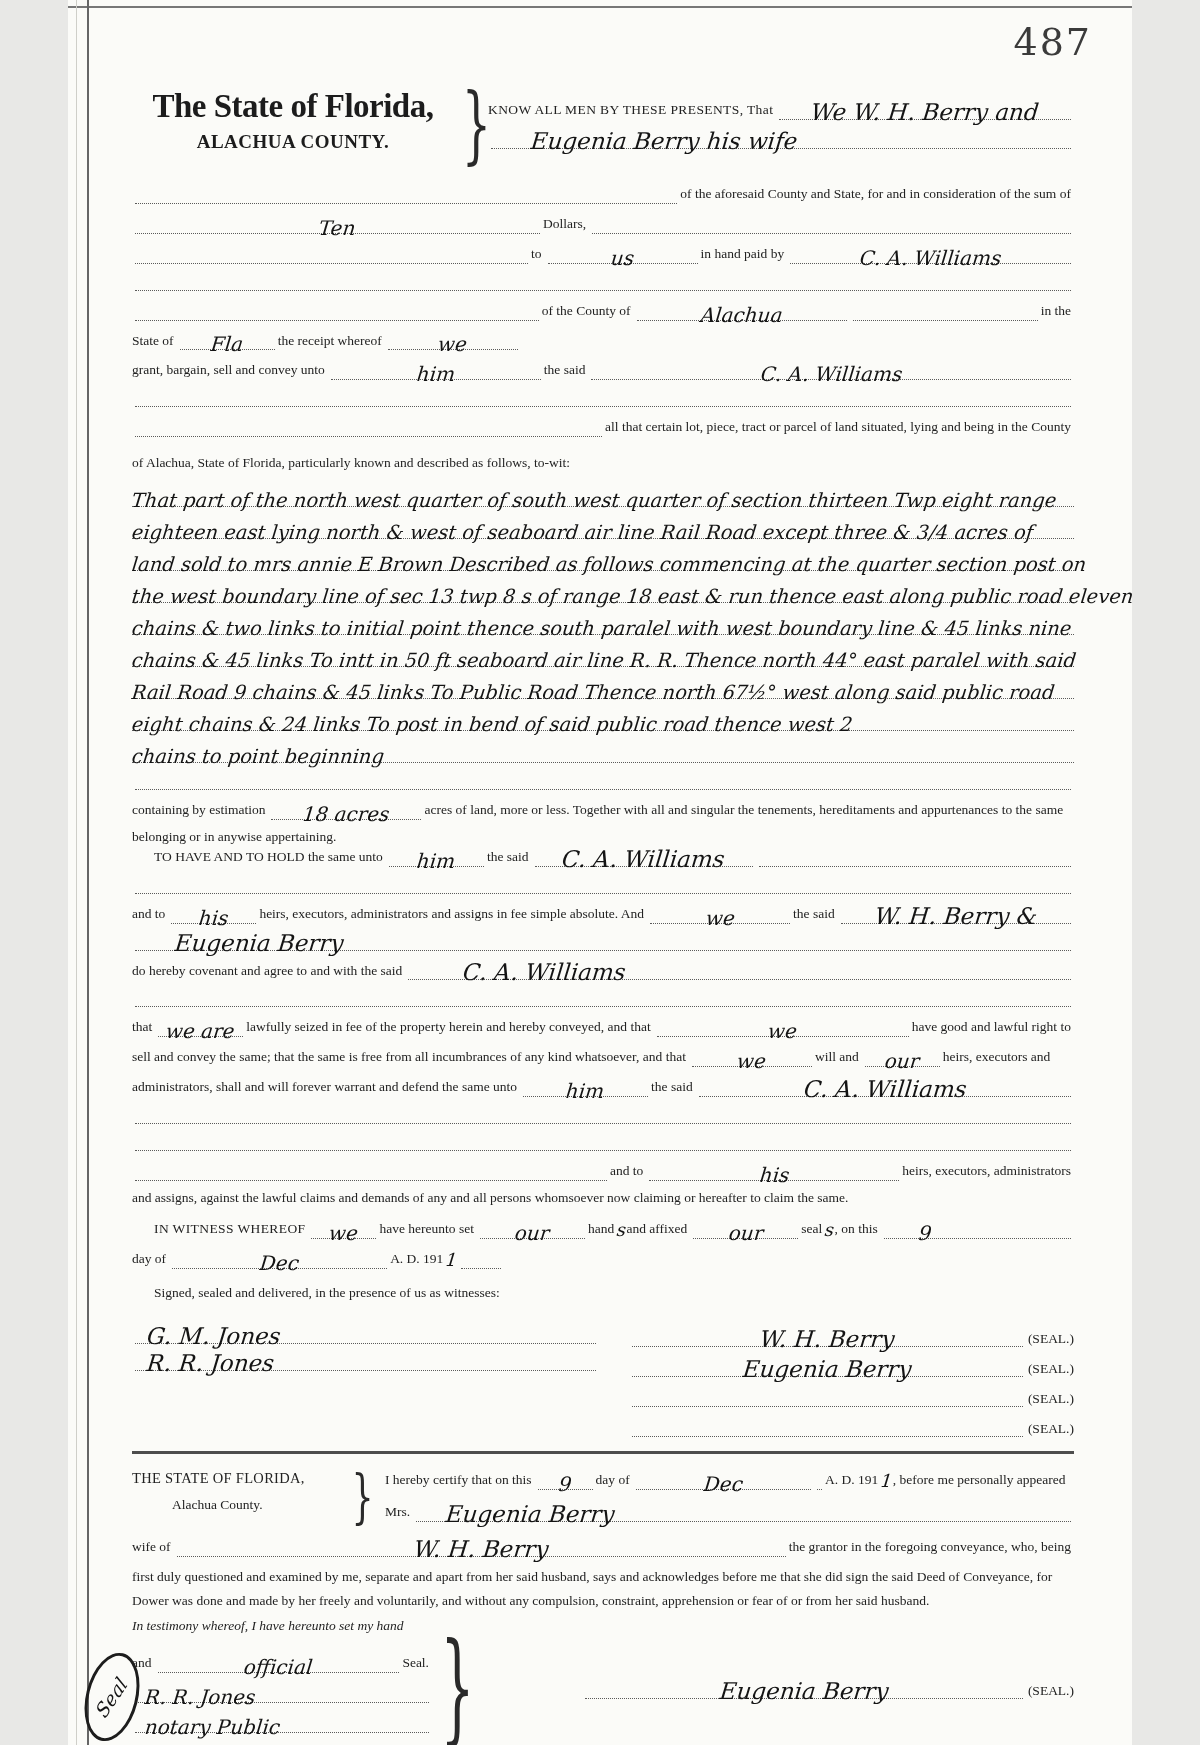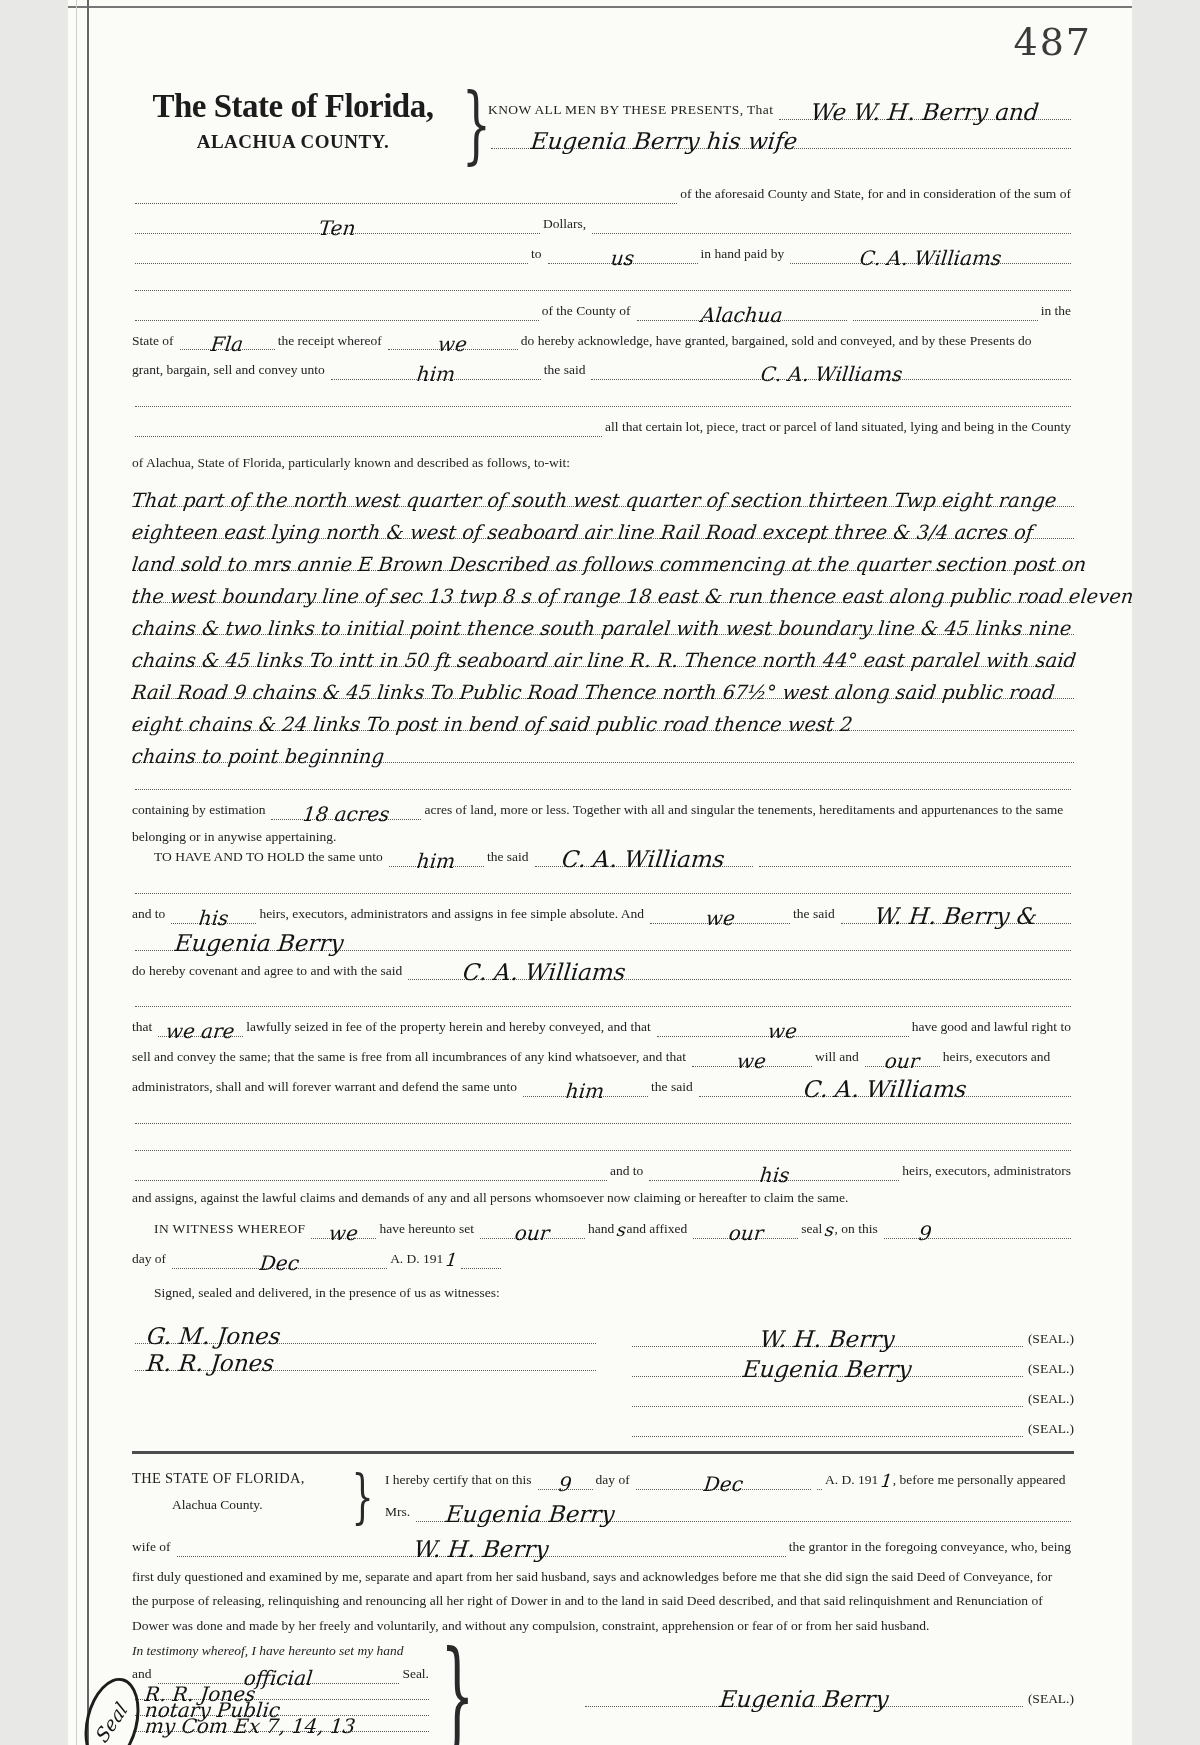--- a/index.html
+++ b/index.html
@@ -64,21 +64,21 @@
   .cert-hd{display:flex;align-items:flex-start;margin-top:16px;}
   .cert-left{width:215px;flex:none;}
   .cert-state{font-size:14.5px;letter-spacing:.3px;white-space:nowrap;}
   .cert-county{font-size:13.5px;margin:10px 0 0 40px;white-space:nowrap;}
   .brace.cert-brace{font-size:58px;transform:scaleX(.6);width:22px;margin-top:-2px;}
   .cert-right{flex:1;padding-left:16px;}
   .para{line-height:1.85;text-align:justify;margin-top:8px;}
 
   .notary-wrap{display:flex;margin-top:4px;position:relative;}
   .notary-left{width:300px;flex:none;}
-  .notary-left .line{margin-top:5px;}
+  .notary-left .line{margin-top:19px;}
   .brace.notary-brace{font-size:120px;transform:scaleX(.45);width:30px;
      align-self:stretch;display:flex;align-items:center;margin-top:-8px;}
   .notary-right{flex:1;display:flex;flex-direction:column;justify-content:center;}
 
   .stamp{position:absolute;width:46px;height:84px;border:3px solid #1d1d1d;
      border-radius:50%;transform:rotate(14deg);display:flex;align-items:center;
      justify-content:center;background:transparent;}
   .stamp .hw{transform:rotate(-70deg) skewX(-6deg);font-size:19px;}
 </style>
 </head>
@@ -149,21 +149,20 @@
     </div>
     <div class="line">
       <span class="pr">State of</span>
       <span class="b" style="flex:0 0 95px;">
           <span class="hw">Fla</span>
         </span>
       <span class="pr">the receipt whereof</span>
       <span class="b" style="flex:0 0 130px;">
           <span class="hw">we</span>
         </span>
-      <span class="pr">do hereby acknowledge, have granted, bargained, sold and conveyed, and by these Presents do</span>
     </div>
     <div class="line">
       <span class="pr">grant, bargain, sell and convey unto</span>
       <span class="b" style="flex:0 0 210px;">
           <span class="hw">him</span>
         </span>
       <span class="pr">the said</span>
       <span class="b" style="flex:1;">
           <span class="hw">C. A. Williams</span>
         </span>
@@ -421,21 +420,20 @@
         </div>
       </div>
       <div class="line" style="margin-top:13px;">
         <span class="pr">wife of</span>
         <span class="b" style="flex:1;">
             <span class="hw big">W. H. Berry</span>
           </span>
         <span class="pr">the grantor in the foregoing conveyance, who, being</span>
       </div>
       <div class="para">first duly questioned and examined by me, separate and apart from her said husband, says and acknowledges before me that she did sign the said Deed of Conveyance, for</div>
-      <div class="para" style="margin-top:0;">the purpose of releasing, relinquishing and renouncing all her right of Dower in and to the land in said Deed described, and that said relinquishment and Renunciation of</div>
       <div class="para" style="margin-top:0;">Dower was done and made by her freely and voluntarily, and without any compulsion, constraint, apprehension or fear of or from her said husband.</div>
 
       <div class="notary-wrap">
         <div class="stamp" style="left:-46px;top:34px;">
           <span class="hw">Seal</span>
         </div>
         <div class="notary-left">
           <div class="line" style="margin-top:0;font-style:italic;">
             <span class="pr">In testimony whereof, I have hereunto set my hand</span>
           </div>

